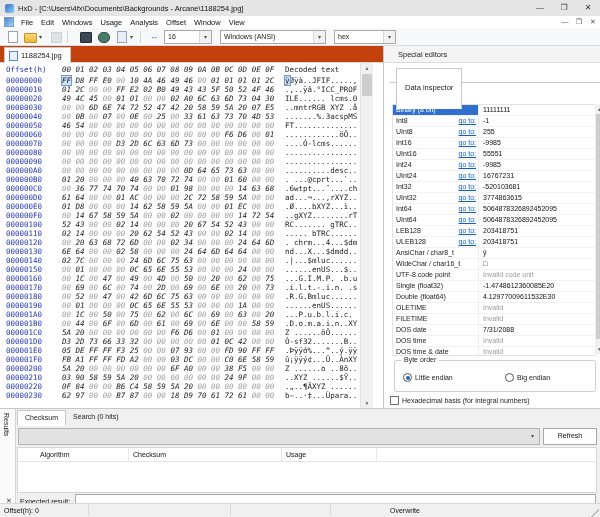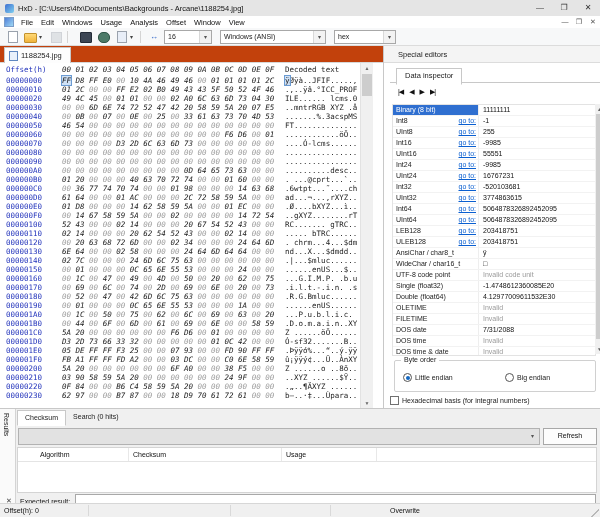--- a/index.html
+++ b/index.html
@@ -45,21 +45,21 @@
   .selb{background:#cfe1f6;outline:1px solid #6b9bd2;}
   
   .vscroll{position:absolute;top:63px;left:360px;width:12px;height:345px;background:#f0f0f0;border-left:1px solid #e2e2e2;}
   .sarrow{position:absolute;left:0;width:12px;height:10px;text-align:center;font-size:5px;color:#666;line-height:10px;}
   .sthumb{position:absolute;left:1px;width:10px;background:#cdcdcd;}
   
   .panel{position:absolute;left:373px;top:46px;width:227px;height:362px;background:#fff;border-left:1px solid #c8c8c8;margin-left:10px;}
   .phead{height:16px;background:#f4f4f4;border-bottom:1px solid #dcdcdc;display:flex;align-items:center;}
   .phead .ptitle{margin-left:14px;font-size:7.5px;color:#222;}
   .phead .pclose{margin-left:auto;margin-right:6px;font-size:7px;color:#444;}
-  .itab{position:absolute;left:12px;top:22px;height:15px;background:#fff;border:1px solid #c8c8c8;border-bottom:1px solid #fff;padding:0 8px;line-height:14px;font-size:7.5px;z-index:2;}
+  .itab{position:absolute;left:12px;top:22px;height:15px;background:#fff;border:1px solid #c8c8c8;border-bottom:1px solid #fff;padding:12px 8px;line-height:14px;font-size:7.5px;z-index:2;}
   .itabline{position:absolute;left:6px;top:36px;width:214px;height:1px;background:#c8c8c8;}
   .inav{position:absolute;left:14px;top:42px;display:flex;gap:6px;}
   .inavb{font-size:7px;color:#111;letter-spacing:-1px;}
   .igrid{position:absolute;left:8px;top:58px;width:202px;height:250px;border:1px solid #e3e3e3;overflow:hidden;}
   .irow{display:flex;height:10px;line-height:10px;border-bottom:1px solid #f2f2f2;font-size:7px;}
   .icell1{width:82px;display:flex;padding-left:3px;border-right:1px solid #eee;}
   .icell1.sel{background:#2f6fd0;color:#fff;}
   .icell1 .goto{margin-left:auto;margin-right:2px;color:#0a5fd0;text-decoration:underline;}
   .icell2{flex:1;padding-left:4px;color:#111;}
   .icell2 .inv{color:#9a9a9a;}

